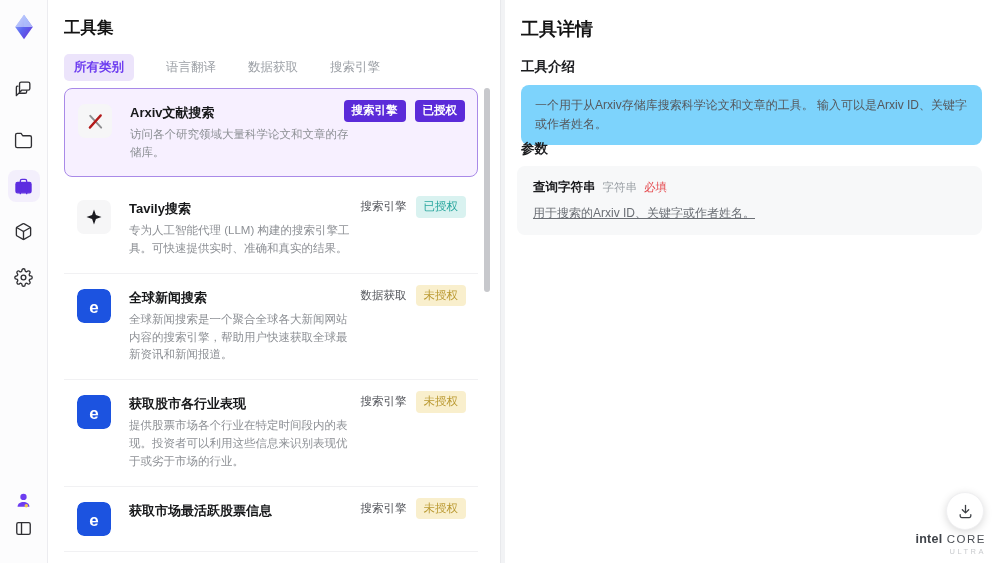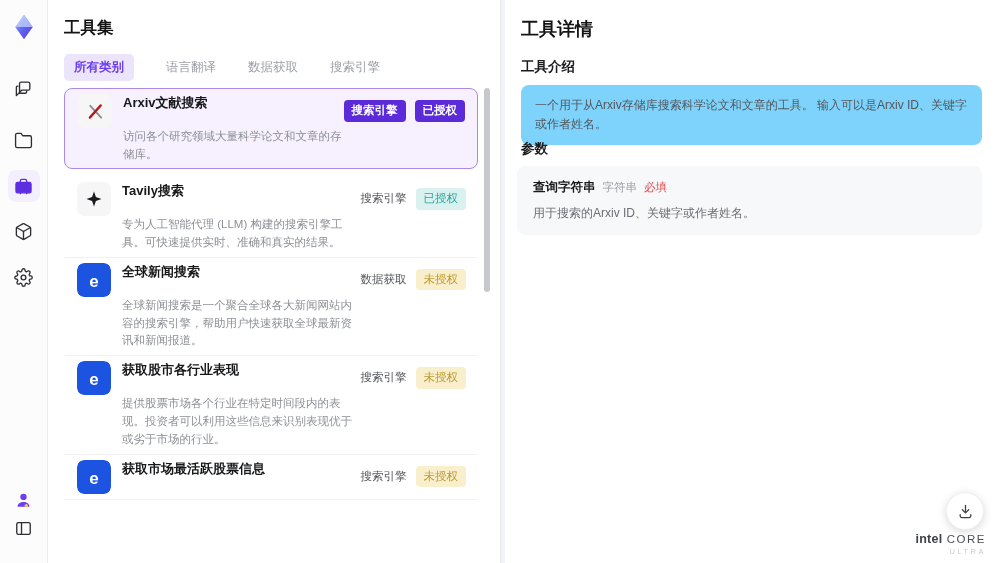--- a/index.html
+++ b/index.html
@@ -17,49 +17,49 @@
 
   
   .tools-panel { position: absolute; left: 48px; top: 0; bottom: 0; width: 453px; background: #fff; border-right: 1px solid #e8e9ec; }
   .gap { position: absolute; left: 501px; top: 0; bottom: 0; width: 4px; background: #f2f3f5; z-index: 1; }
   .page-title { position: absolute; left: 16px; top: 17px; font-size: 16.5px; font-weight: bold; color: #141414; text-align: center; }
   .tabs { position: absolute; left: 16px; top: 54px; display: flex; gap: 32px; align-items: center; }
   .tab { font-size: 12.5px; color: #9ca0a6; cursor: pointer; padding: 5px 0; white-space: nowrap; }
   .tab.active { background: #ece4fb; color: #6d3df0; padding: 5px 10px; border-radius: 5px; font-weight: bold; }
 
   .tool-list { position: absolute; left: 16px; top: 88px; width: 414px; bottom: 0; overflow: hidden; }
-  .tool-card { position: relative; display: flex; gap: 11px; padding: 5px 13px; background: #fff; cursor: pointer; justify-content: center; }
+  .tool-card { position: relative; display: flex; gap: 18px; padding: 15px 13px; background: #fff; cursor: pointer; justify-content: center; }
   .tool-card + .tool-card { border-top: 1px solid #f1f1f3; }
   .tool-card.selected { border: 1px solid #a98ae8; background: #f7f0ff; border-radius: 8px; margin-bottom: 8px; }
   .tool-card.selected + .tool-card { border-top: none; }
   .tool-icon { width: 34px; height: 34px; border-radius: 7px; background: #f6f6f7; display: flex; align-items: center; justify-content: center; flex: none; overflow: hidden; }
   .tool-icon.full { background: transparent; }
   .tool-text { flex: 1; min-width: 0; padding-right: 112px; }
   .tool-name { display: block; font-size: 13px; font-weight: bold; color: #17181a; line-height: 1.45; }
-  .tool-desc { display: block; font-size: 11.5px; color: #8d9095; line-height: 1.55; margin-top: 15px; }
+  .tool-desc { display: block; font-size: 11.5px; color: #8d9095; line-height: 1.55; margin-top: 3px; }
   .badges { position: absolute; right: 12px; top: 11px; display: flex; gap: 9px; align-items: center; }
   .badge { font-size: 11.5px; line-height: 1; padding: 5px 8px; border-radius: 4px; white-space: nowrap; }
   .cat-purple-solid, .auth-purple-solid { background: #5b2bd9; color: #fff; font-weight: bold; }
   .cat-gray { color: #54565c; padding: 5px 0; }
   .auth-teal { background: #d9f2f0; color: #2aa79e; }
   .auth-yellow { background: #f9efcd; color: #bb9a33; }
   .scroll-thumb { position: absolute; right: 10px; top: 88px; width: 6px; height: 204px; background: #c7c8cc; border-radius: 3px; cursor: pointer; }
 
   
   .details-panel { position: absolute; left: 505px; right: 0; top: 0; bottom: 0; background: #fff; }
   .d-title { position: absolute; left: 16px; top: 17px; font-size: 18px; font-weight: bold; color: #141414; }
   .d-sub1 { position: absolute; left: 16px; top: 58px; font-size: 13.5px; font-weight: bold; color: #1a1b1e; }
   .intro-card { position: absolute; left: 16px; right: 18px; top: 85px; background: #7dd3fc; border-radius: 8px; padding: 11px 14px; font-size: 12px; color: #55585d; line-height: 1.6; }
   .d-sub2 { position: absolute; left: 16px; top: 140px; font-size: 13.5px; font-weight: bold; color: #1a1b1e; }
   .param-card { position: absolute; left: 12px; right: 18px; top: 166px; background: #f7f8f9; border-radius: 8px; padding: 13px 16px; }
   .param-head { display: flex; align-items: baseline; gap: 7px; }
   .p-name { font-size: 12.5px; font-weight: bold; color: #1a1b1e; }
   .p-type { font-size: 11.5px; color: #9ba0a6; }
   .p-req { font-size: 11.5px; color: #e5484d; }
-  .p-desc { margin-top: 9px; font-size: 12px; color: #6b6f75; }
+  .p-desc { margin-top: 9px; font-size: 12px; color: #6b6f75; text-decoration: underline; }
 
   
   .fab { position: absolute; right: 16px; bottom: 33px; width: 38px; height: 38px; border-radius: 50%; background: #fff; box-shadow: 0 2px 8px rgba(0,0,0,.15); border: 1px solid #f0f0f2; display: flex; align-items: center; justify-content: center; cursor: pointer; z-index: 3; }
   .fab svg { width: 17px; height: 17px; stroke: #3c3f44; fill: none; stroke-width: 1.8; stroke-linecap: round; stroke-linejoin: round; }
   .intel { position: absolute; right: 14px; bottom: 6px; text-align: center; color: #3f4349; line-height: 1.15; z-index: 3; }
   .intel .i-intel { font-size: 12.5px; font-weight: bold; letter-spacing: .2px; }
   .intel .i-core { font-size: 11.5px; letter-spacing: 1.5px; text-transform: uppercase; color: #4a4e54; }
   .intel .i-ultra { display: block; font-size: 7.5px; color: #c9cbce; letter-spacing: 2.5px; text-align: right; margin-top: 1px; }
 </style>
 </head>

